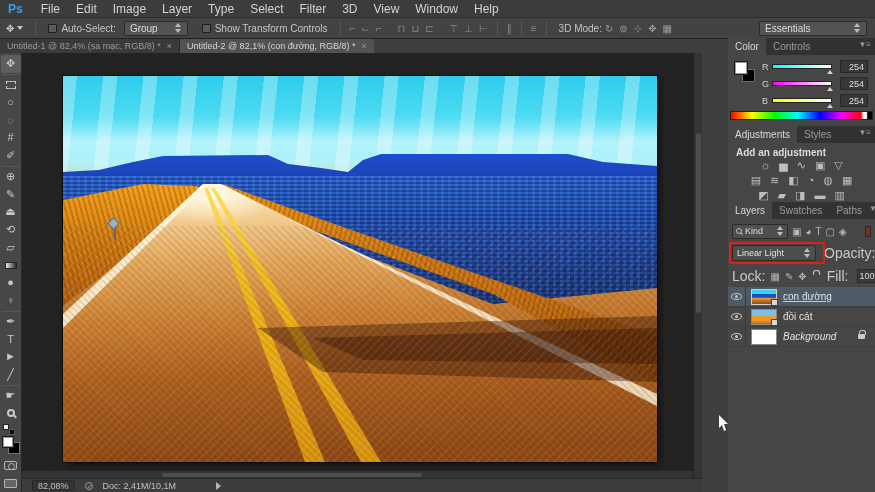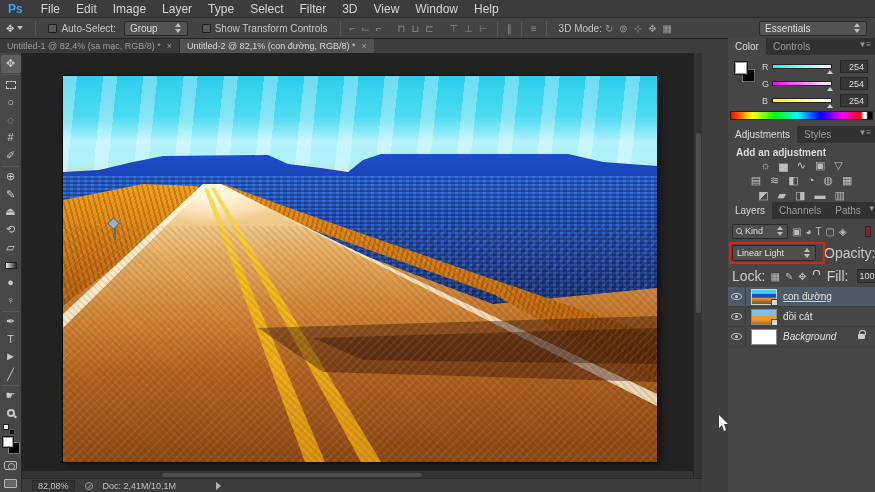--- a/index.html
+++ b/index.html
@@ -445,21 +445,21 @@
         <span class="adj-ic">◨</span>
         <span class="adj-ic">▬</span>
         <span class="adj-ic">▥</span>
       </div>
     </div>
   </div>
 
   <div class="panel" style="top:164px; height:290px;">
     <div class="panel-tabs">
       <span class="ptab active">Layers</span>
-      <span class="ptab">Channels</span>
+      <span class="ptab">Swatches</span>
       <span class="ptab">Paths</span>
       <span class="panel-menu">▼≡</span>
     </div>
     <div class="panel-body" style="height:273px;">
 
       <div class="filter-row">
         <span class="kind-dd">
           <span class="kind-mag"></span>
           <span class="kind-label">Kind</span>
           <span class="updown"></span>

